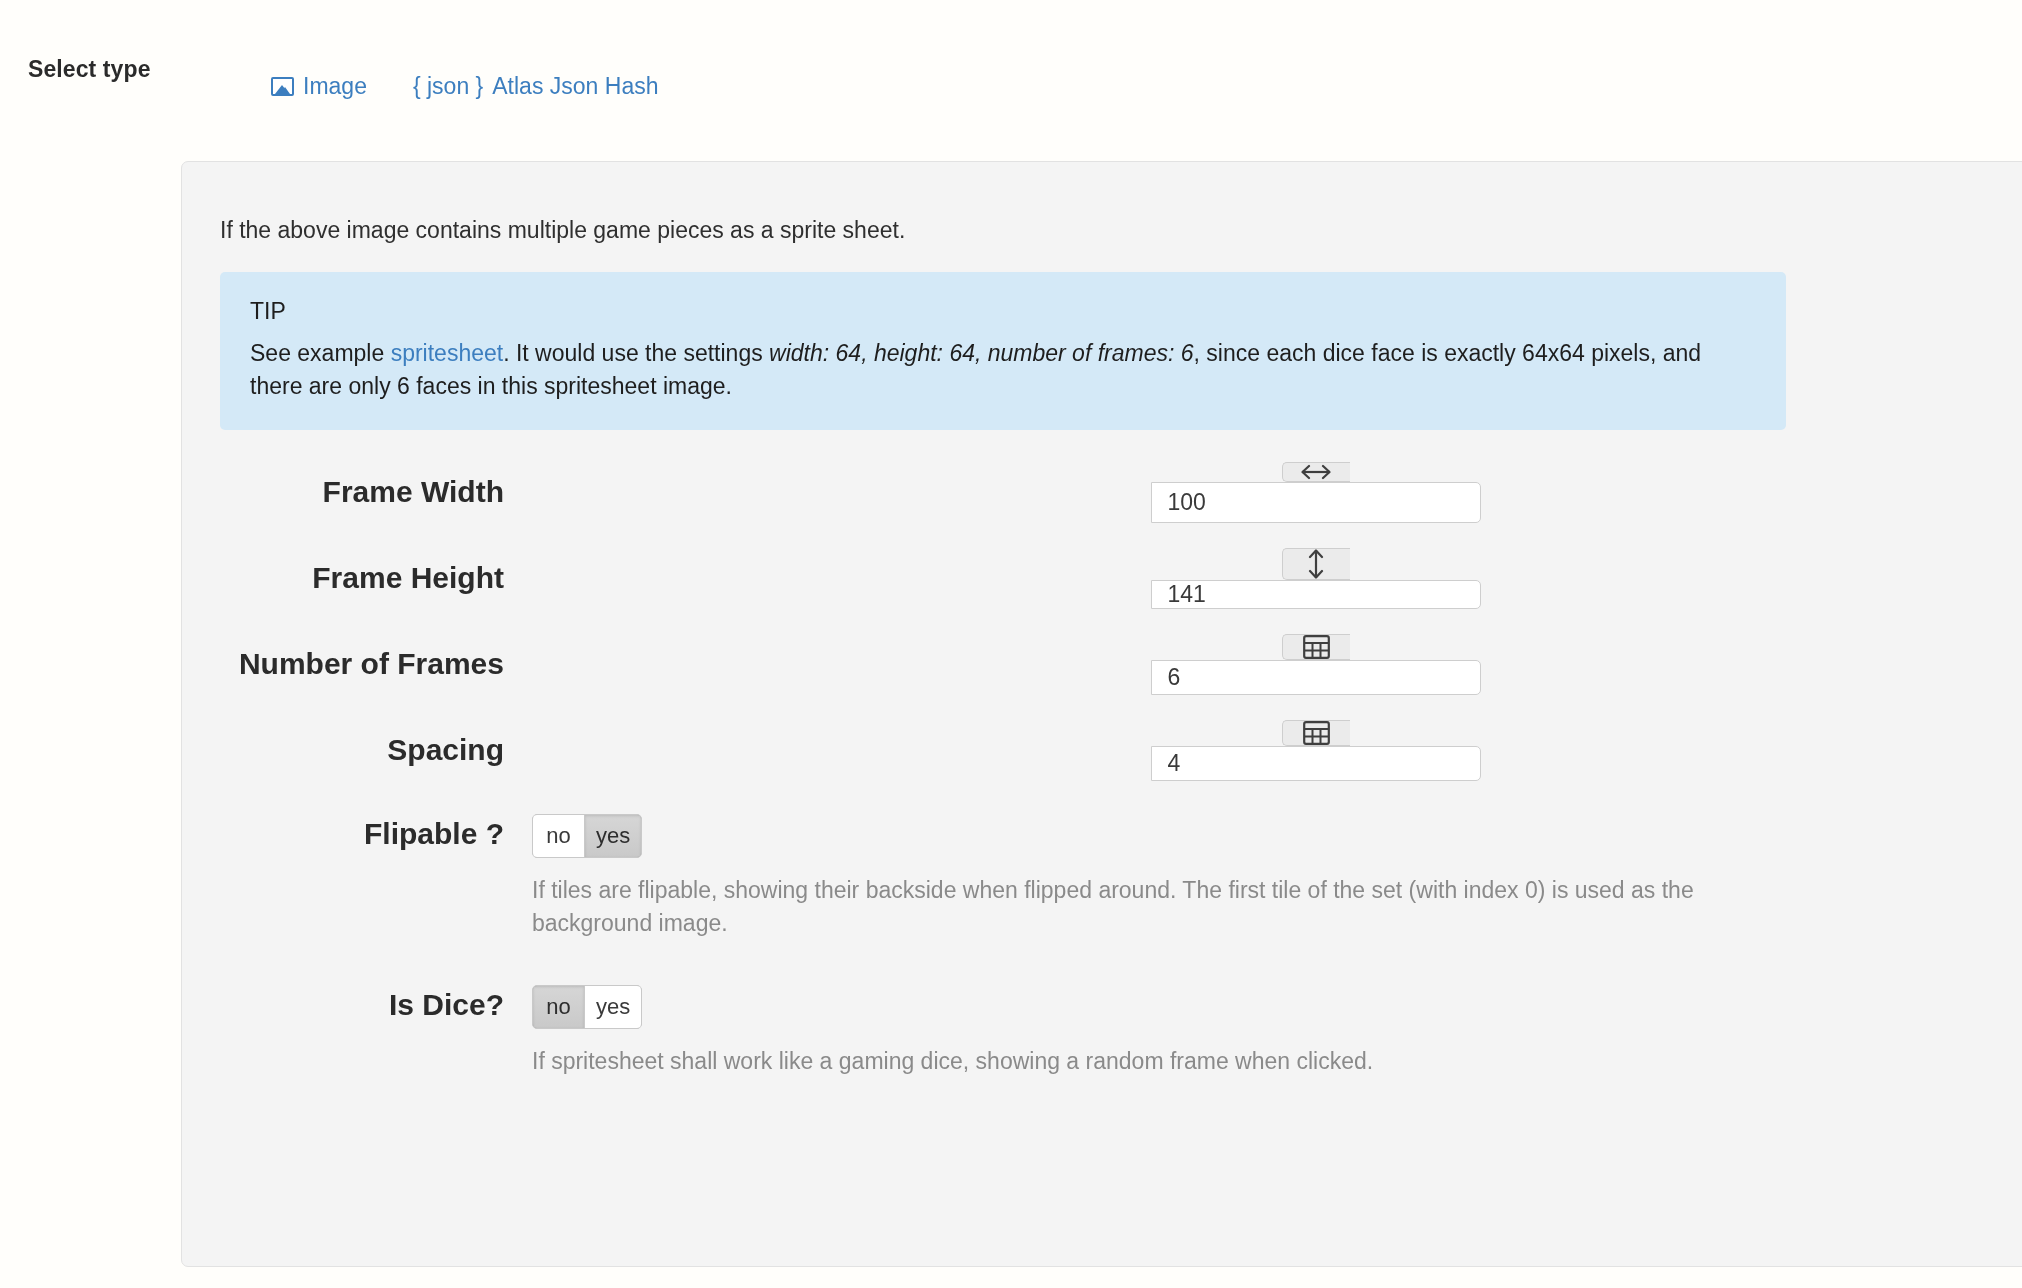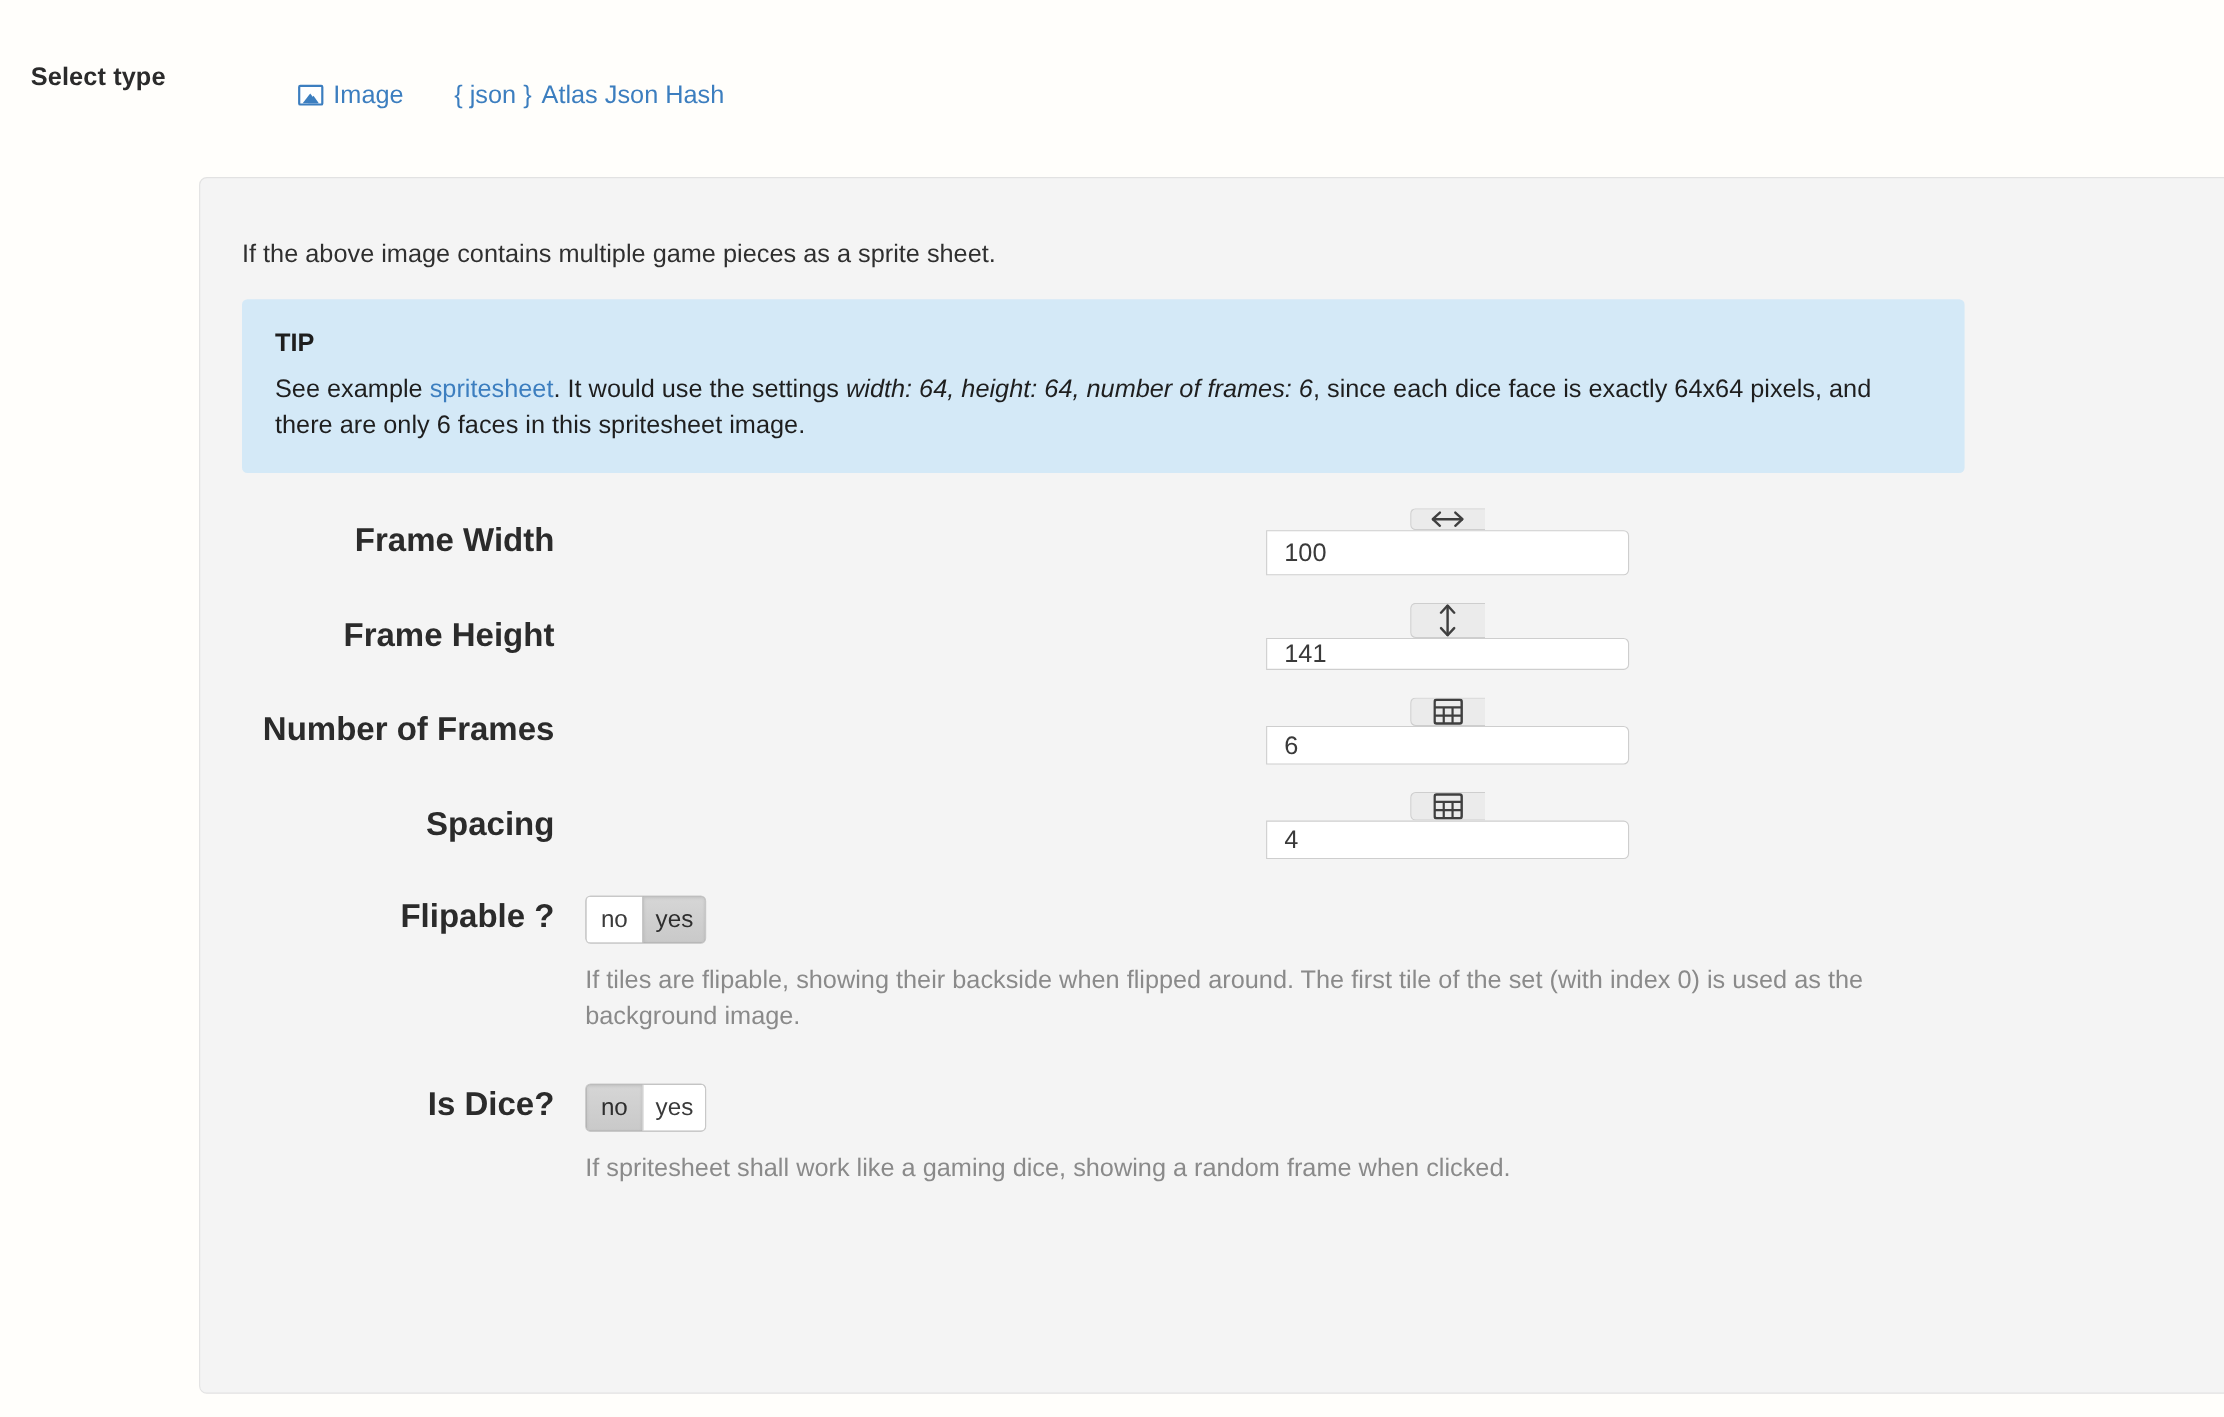--- a/index.html
+++ b/index.html
@@ -121,21 +121,21 @@
   .tip-box {
     position: absolute;
     left: 38px; top: 110px;
     width: 1566px;
     background: #d4e9f7;
     border-radius: 5px;
     padding: 26px 30px 28px 30px;
   }
   .tip-title {
     font-size: 23px;
-    font-weight: bold;
+    font-weight: normal;
     color: #1e1e1e;
     margin-bottom: 12px;
   }
   .tip-body {
     font-size: 23px;
     color: #1e1e1e;
     line-height: 1.42;
   }
   .tip-body a { color: #3c7ebf; text-decoration: none; }
   .tip-body em { }

